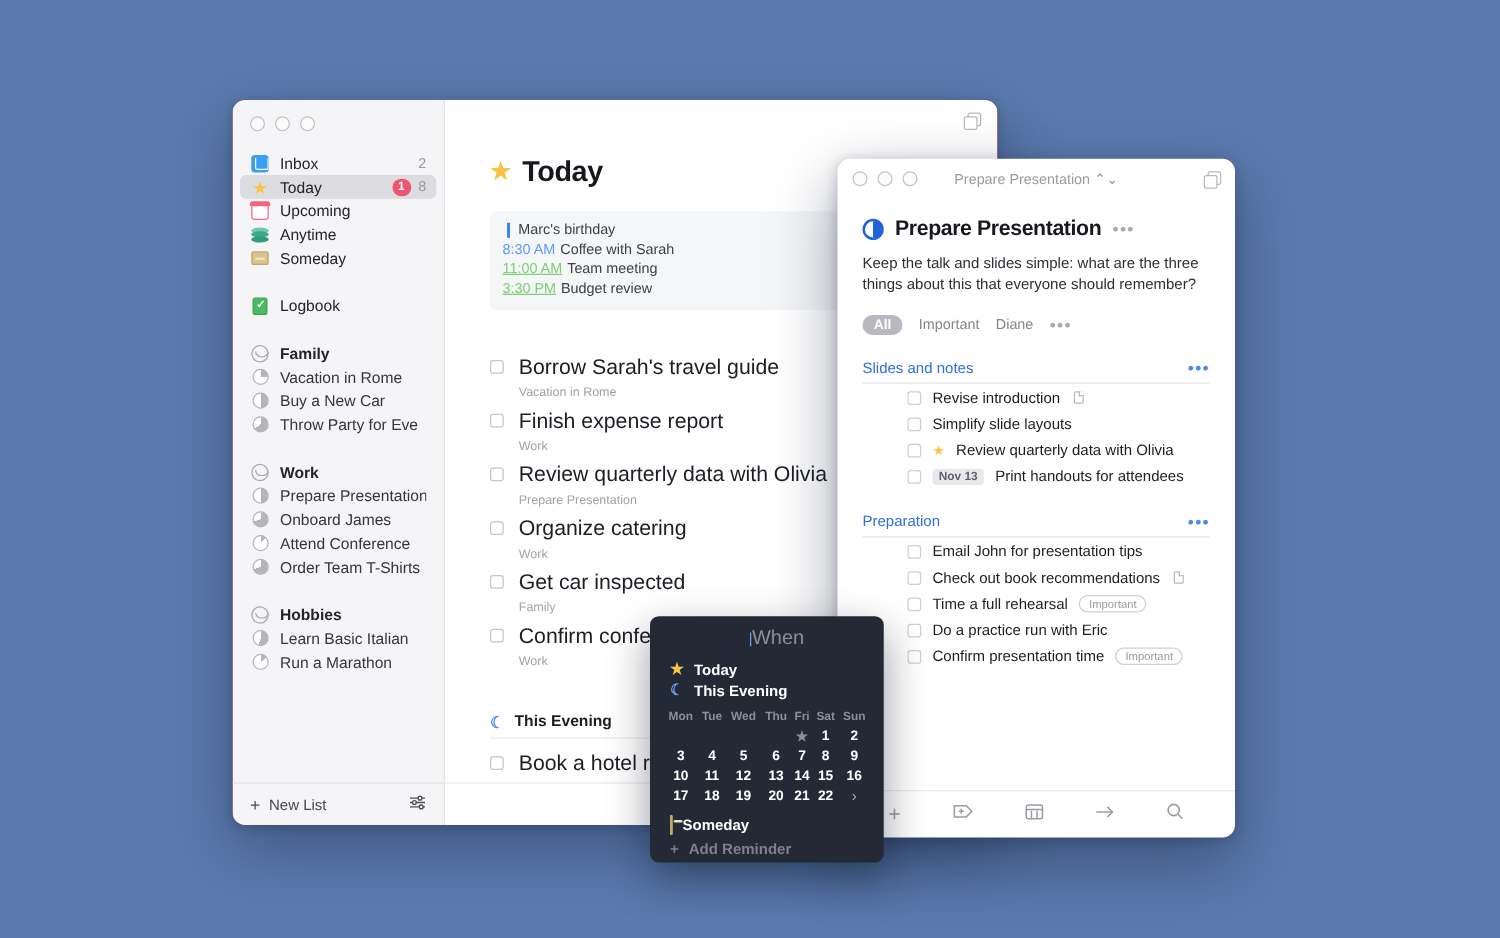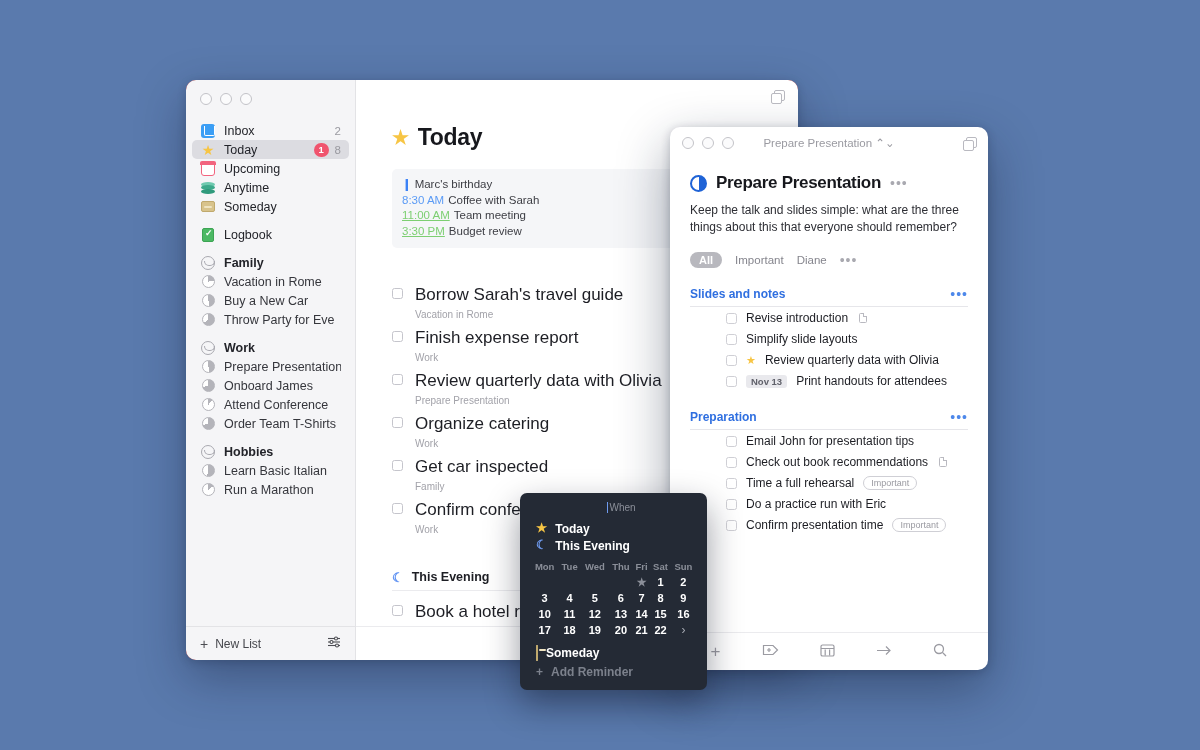--- a/index.html
+++ b/index.html
@@ -26,21 +26,21 @@
   .traffic { display: flex; gap: 8px; padding: 13px 0 0 14px; }
   .tl { width: 12px; height: 12px; border-radius: 50%;
         border: 1px solid #c3c3c8; background: #fbfbfc; }
 
   .sb-scroll { padding: 16px 0 0 0; flex: 1; overflow: hidden; }
   .sb-row {
     display: flex; align-items: center; height: 19px;
     margin: 0 6px; padding: 0 8px; border-radius: 5px;
     font-size: 12.5px; color: #23242a; position: relative;
   }
-  .sb-row.spacer-top { margin-top: 9px; justify-content: center; }
+  .sb-row.spacer-top { margin-top: 19px; justify-content: center; }
   .sb-row.selected { background: #dcdce1; }
   .sb-ico { width: 16px; height: 16px; margin-right: 8px; flex: 0 0 16px;
             display: flex; align-items: center; justify-content: center; }
   .sb-label { flex: 1; white-space: nowrap; overflow: hidden; }
   .sb-count { font-size: 11.5px; color: #9a9aa1; }
   .badge {
     background: #f0546e; color: #fff; font-size: 9.5px; line-height: 14px;
     min-width: 15px; height: 14px; border-radius: 7px; text-align: center;
     padding: 0 4px; margin-right: 6px; font-weight: 600;
   }
@@ -131,21 +131,21 @@
                   align-items:center; justify-content:center; }
   .content-foot .plus-g { font-size: 16px; color: #4c4d53; }
 
   
   .popup {
     position: absolute; left: 520px; top: 493px; width: 187px; height: 197px;
     background: #242a35; border-radius: 7px; color: #fff;
     box-shadow: 0 14px 34px rgba(10,15,30,.42);
     padding: 8px 0 0 0; overflow: hidden;
   }
-  .pp-when { text-align: center; font-size: 10px; color: #8b8f99;
+  .pp-when { text-align: center; font-size: 16px; color: #8b8f99;
              padding: 1px 0 7px 16px; position: relative; }
   .pp-caret { display:inline-block; width:1px; height:11px; background:#6f9bf0;
               vertical-align:-2px; margin-right:1px; }
   .pp-item { display:flex; align-items:center; gap:8px; padding: 1.5px 0 1.5px 16px;
              font-size: 12px; font-weight: 700; color: #fff; }
   .pp-item .ico-star { font-size: 12.5px; }
   .pp-item .ico-moon { color: #6f9bf0; font-size: 12.5px; }
   .cal { margin: 7px 11px 0 11px; }
   .cal table { border-collapse: collapse; width: 100%; }
   .cal th { font-size: 9.5px; color: #8b8f99; font-weight: 700; padding-bottom: 2px;
@@ -186,21 +186,21 @@
   .dw-note { margin-top: 9px; font-size: 12px; color: #2d2e34; line-height: 16.5px; }
 
   .filters { display:flex; align-items:center; gap: 13px; margin-top: 17px; }
   .chip { background: #b8b8be; color:#fff; font-size: 11px; font-weight: 700;
           border-radius: 9px; padding: 2px 9px; }
   .filter { font-size: 11.5px; color: #85858d; }
 
   .dsec { margin-top: 19px; }
   .dsec-head { display:flex; align-items:center; justify-content:space-between;
                border-bottom: 1px solid #e6e6ea; padding-bottom: 5px; }
-  .dsec-title { font-size: 12px; font-weight: 700; color: #2f6fe0; }
+  .dsec-title { font-size: 12px; font-weight: 400; color: #2f6fe0; }
   .dsec-head .dots { color:#4d88ea; }
   .drow { display:flex; align-items:center; gap:9px; padding: 4px 0 3px 0;
           font-size: 12px; color: #1d1e24; margin-left: 36px; }
   .dcb { width: 11px; height: 11px; border: 1px solid #cfcfd5; border-radius: 2.5px;
          background: #fff; flex: 0 0 11px; }
   .ico-doc { width: 8px; height: 10px; border: 1px solid #b9b9c0; border-radius: 1.5px;
              display:inline-block; margin-left: 2px; position: relative; }
   .ico-doc::after{ content:''; position:absolute; right:-1px; top:-1px; width:3px;
              height:3px; background:#fff; border-left:1px solid #b9b9c0;
              border-bottom:1px solid #b9b9c0; }

